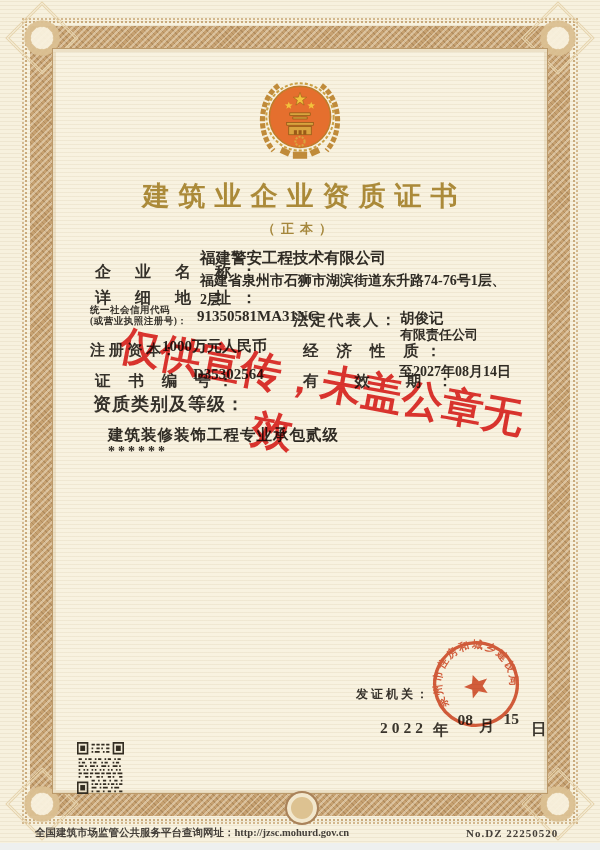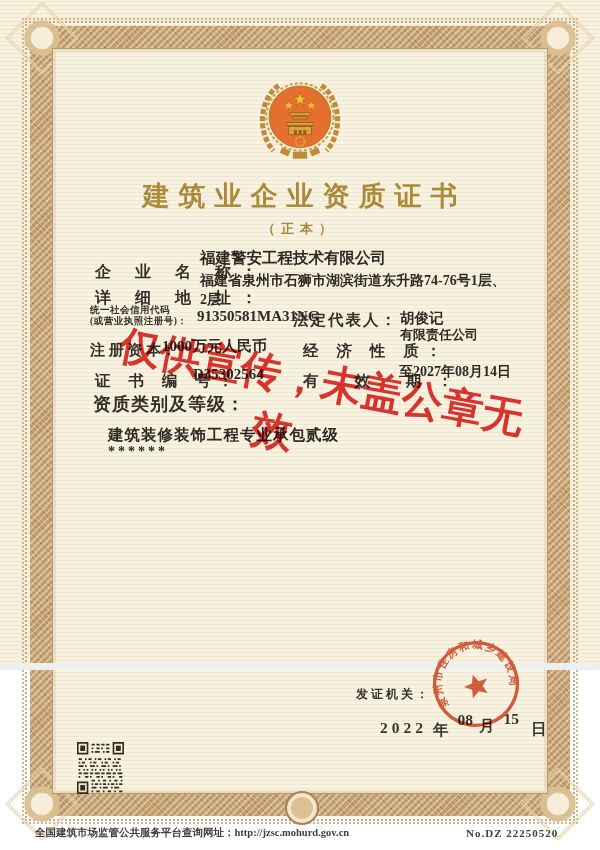--- a/index.html
+++ b/index.html
@@ -1,18 +1,18 @@
 <!DOCTYPE html>
 <html><head>
 <meta charset="utf-8">
 <style>
   html,body{margin:0;padding:0;}
   body{width:600px;height:850px;overflow:hidden;
        font-family:"Liberation Serif","DejaVu Serif",serif;}
-  .sheet{position:relative;width:600px;height:670px;
+  .sheet{position:relative;width:600px;height:850px;
     background-color:#f7f1de;
     background-image:repeating-linear-gradient(0deg, rgba(176,152,106,0.12) 0px, rgba(176,152,106,0.12) 1px, rgba(0,0,0,0) 1px, rgba(0,0,0,0) 4px);}
   
   .frame{position:absolute;left:30px;top:26px;width:540px;height:790px;box-sizing:border-box;
     background-color:#c6a171;
     background-image:
       repeating-linear-gradient(135deg, rgba(255,248,230,0.38) 0 2px, rgba(0,0,0,0) 2px 5px),
       repeating-linear-gradient(45deg, rgba(122,88,48,0.28) 0 1px, rgba(0,0,0,0) 1px 4px);
     outline:2px dotted #c9aa7c;outline-offset:3px;}
   .frame::before{content:"";position:absolute;inset:-8px;border:2px dotted #d3b88e;pointer-events:none;}

